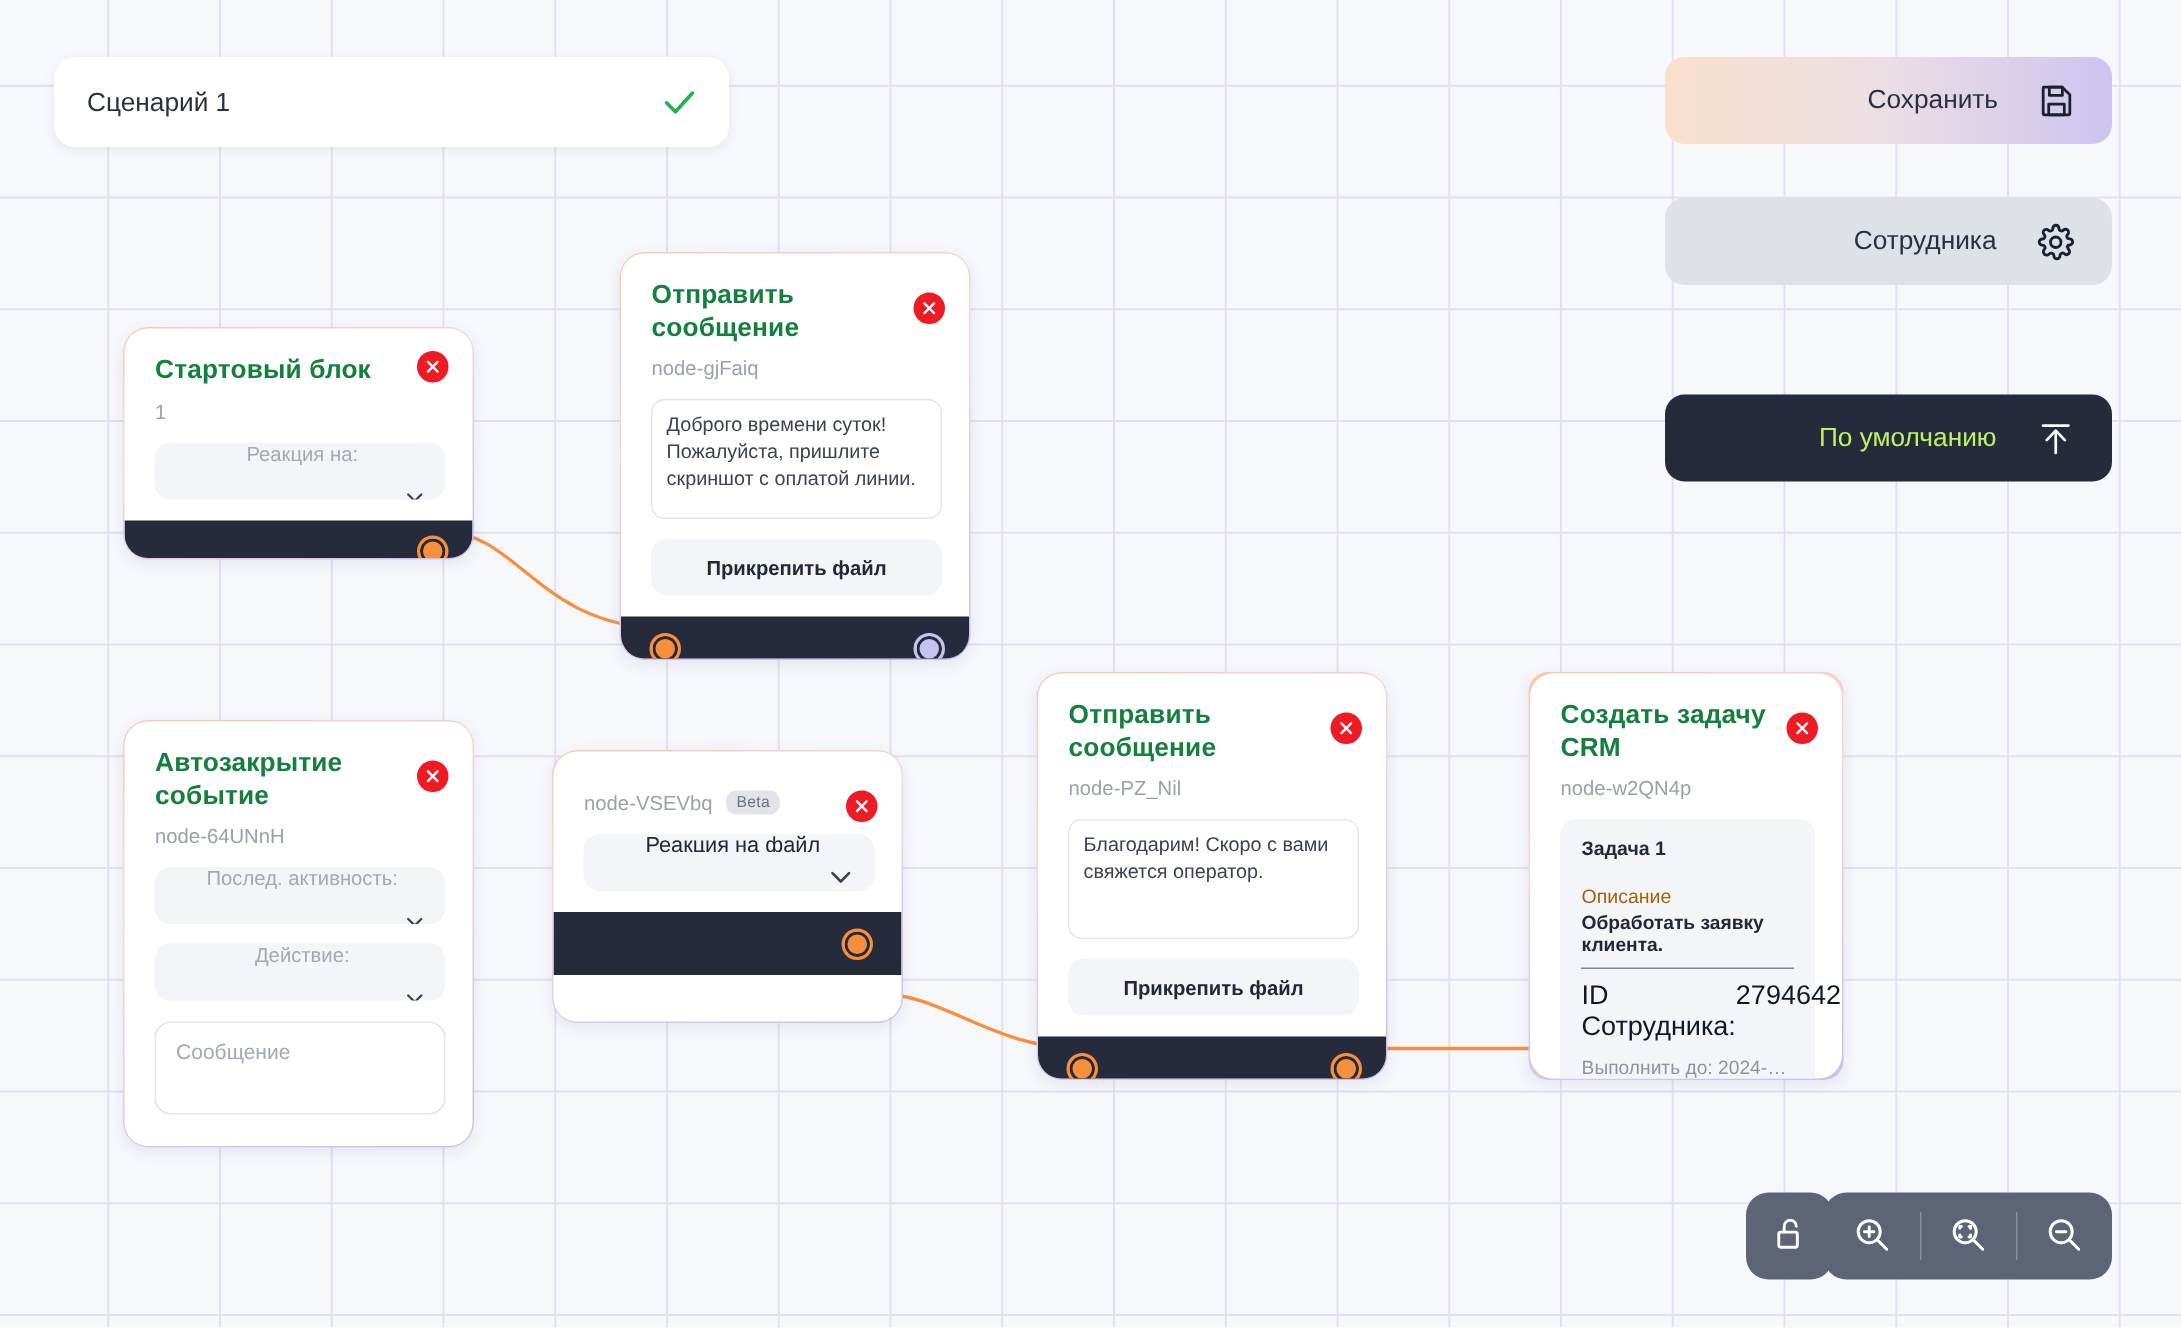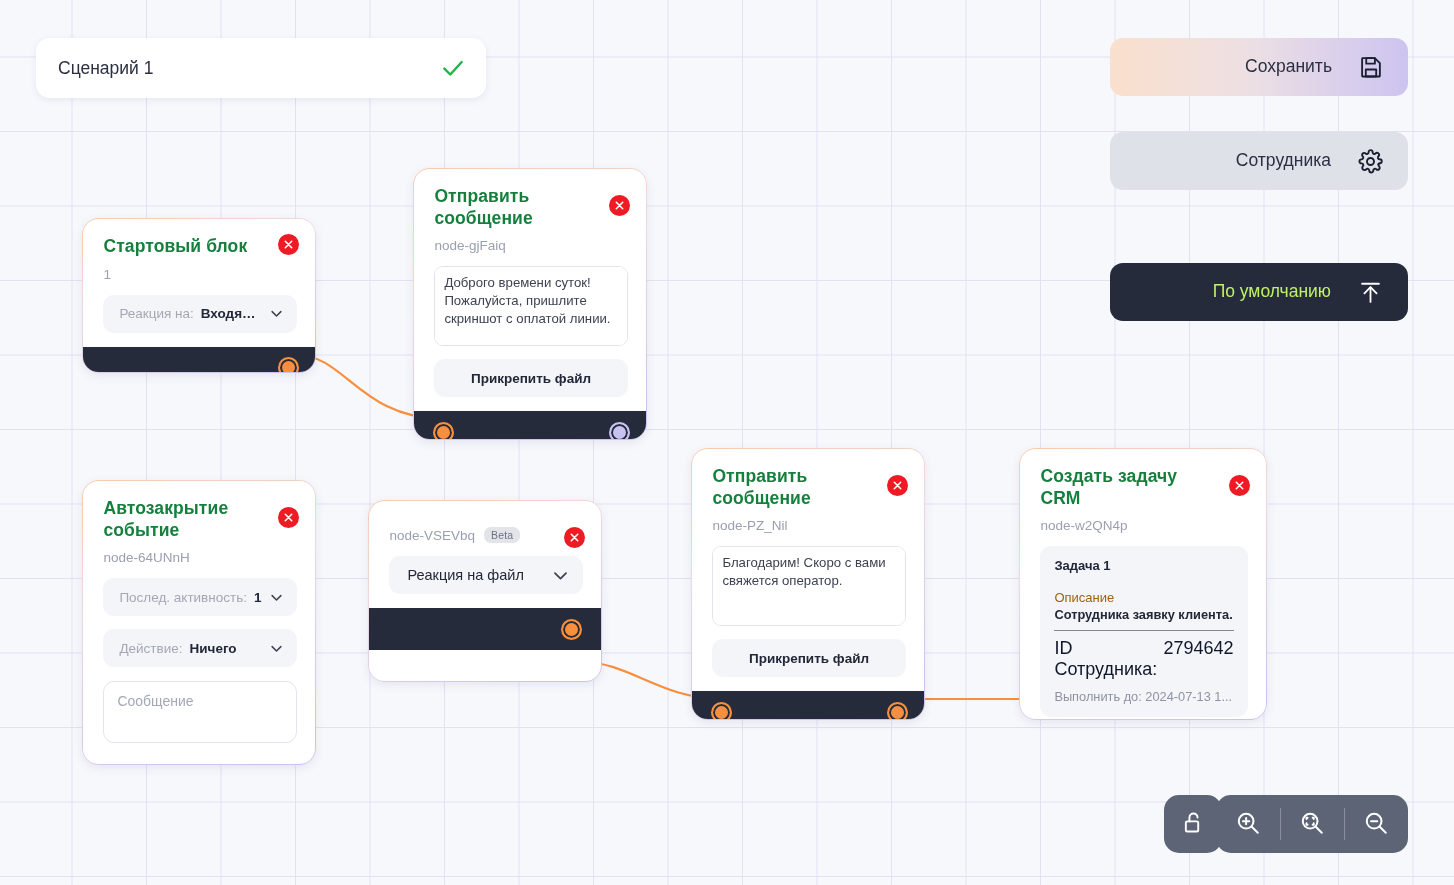--- a/index.html
+++ b/index.html
@@ -107,21 +107,21 @@
   .port.out  { background: #f78f3f; border-color: #f78f3f;
                box-shadow: inset 0 0 0 2px #252b3b; }
   .port.next { background: #c7c2ef; border-color: #c7c2ef;
                box-shadow: inset 0 0 0 2px #252b3b; }
 
   
   .pill {
     background: #f4f5f8; border-radius: 11px;
     height: 38px; display: flex; align-items: center;
     padding: 0 13px 0 16px; margin-top: 13px;
-    font-size: 13.5px; cursor: pointer; gap: 7px; overflow: hidden;
+    font-size: 13.5px; cursor: pointer; gap: 7px; overflow: hidden; flex-direction: column;
   }
   .pill .k { color: #a3a8b5; white-space: nowrap; }
   .pill .v { color: #222838; font-weight: bold; white-space: nowrap;
              overflow: hidden; text-overflow: ellipsis; }
   .pill .caret { margin-left: auto; display: flex; align-items: center;
                  flex: 0 0 auto; }
   .pill.centered { justify-content: flex-start; }
   .pill.centered .v { font-weight: normal; font-size: 14.5px; margin-left: 2px; }
 
   .btn-attach {
@@ -374,31 +374,31 @@
             <path d="M5 5l14 14M19 5L5 19"></path>
           </svg>
       </button>
       <div class="node-footer">
         <span class="port out" style="left:19px;"></span>
         <span class="port out" style="right:16px;"></span>
       </div>
     </div>
   </div>
 
-  <div class="node" style="left:1019px; top:448px; width:248px; height:272px;">
+  <div class="node" style="left:1019px; top:448px; width:210px; height:272px;border-radius:13px;">
     <div class="node-inner">
       <div class="node-body" style="padding-bottom:14px;">
         <div class="node-title">Создать задачу CRM</div>
         <div class="node-sub">
           <span>node-w2QN4p</span>
         </div>
         <div class="task-card">
           <div class="task-name">Задача 1</div>
           <div class="task-desc-label">Описание</div>
-          <div class="task-desc">Сотрудника заявку клиента.</div>
+          <div class="task-desc">Обработать заявку клиента.</div>
           <div class="task-divider"></div>
           <div class="task-row">
             <span class="rk">ID Сотрудника:</span>
             <span class="rv">2794642</span>
           </div>
           <div class="task-due">Выполнить до: 2024-07-13 1...</div>
         </div>
       </div>
       <button class="close-btn" style="top:26px;">
         <svg width="11" height="11" viewBox="0 0 24 24" fill="none" stroke="#ffffff" stroke-width="3.4" stroke-linecap="round">

